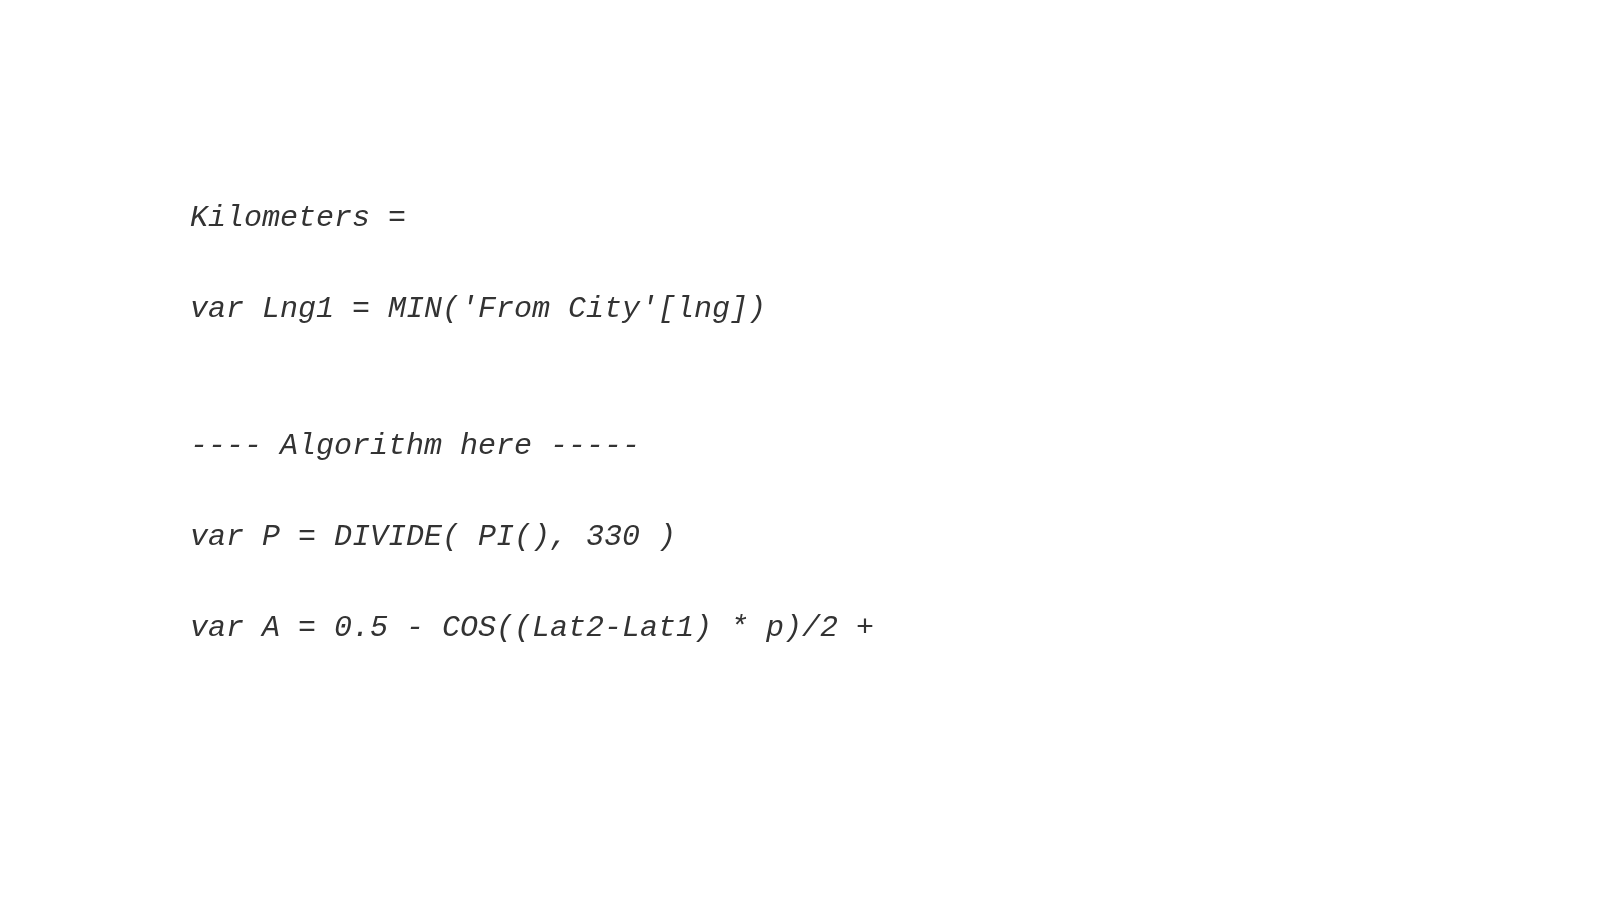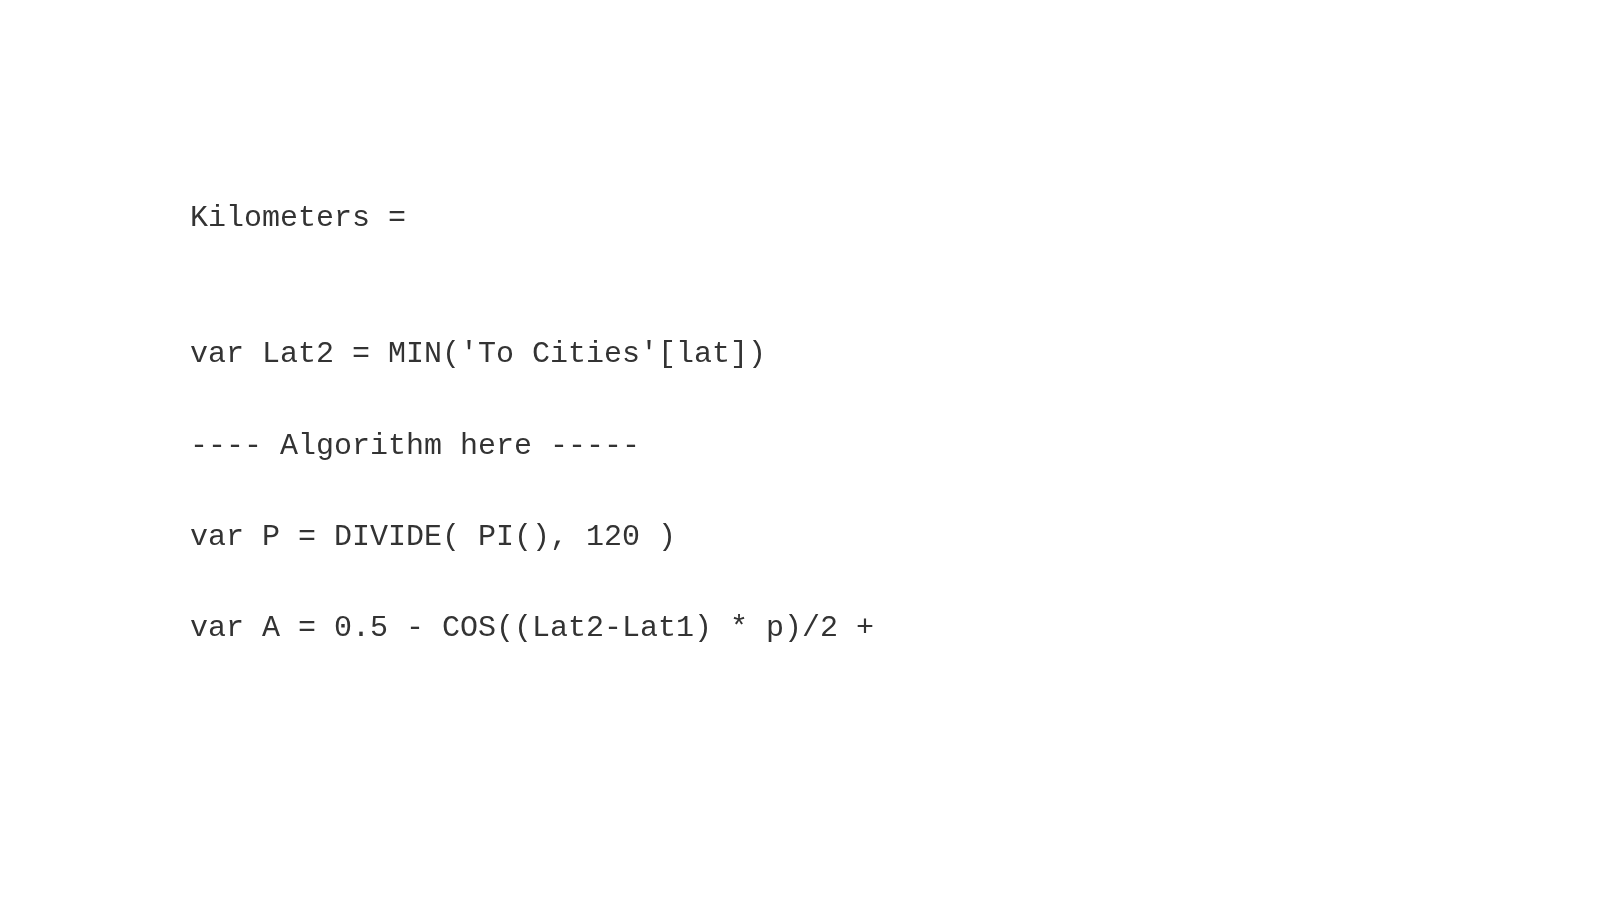--- a/index.html
+++ b/index.html
@@ -15,28 +15,29 @@
       color: #333333;
       padding: 150px 0 0 190px;
     }
     .code-block {
       font-size: 30px;
       line-height: 1.52;
       white-space: pre;
     }
     .code-line {
       display: block;
+      font-style: italic;
     }
   </style>
 </head>
 <body>
 
 <div class="code-block">
 <span class="code-line">Kilometers =</span>
+<span class="code-line">var Lng1 = MIN('From City'[lng])</span>
 <span class="code-line"></span>
-<span class="code-line">var Lat2 = MIN('To Cities'[lat])</span>
 <span class="code-line">---- Algorithm here -----</span>
-<span class="code-line">var P = DIVIDE( PI(), 120 )</span>
+<span class="code-line">var P = DIVIDE( PI(), 330 )</span>
 <span class="code-line">var A = 0.5 - COS((Lat2-Lat1) * p)/2 +</span>
 
 
 
 </div>
 
 </body></html>

